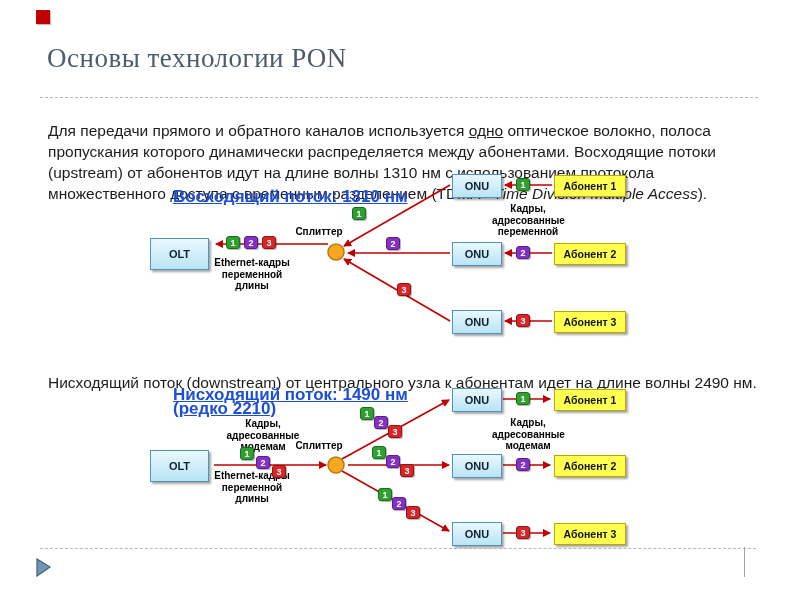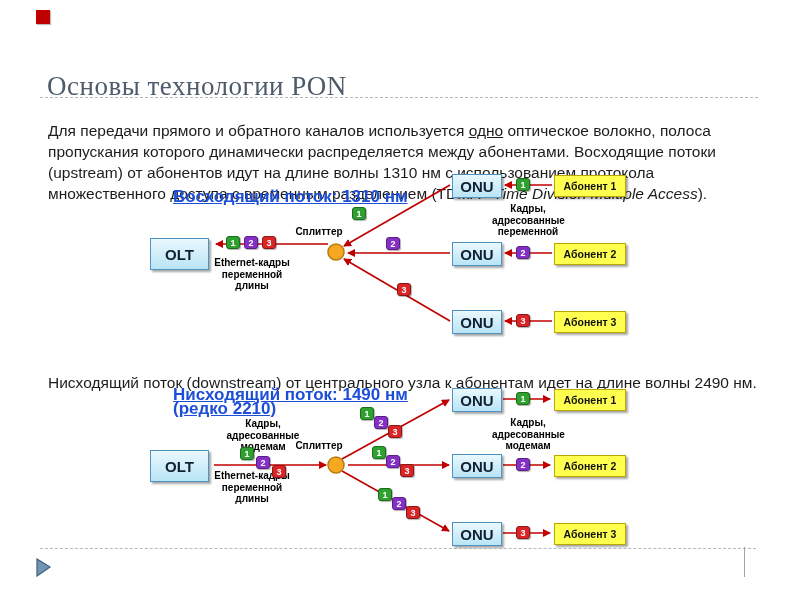--- a/index.html
+++ b/index.html
@@ -2,41 +2,41 @@
 <html><head>
 <meta charset="utf-8">
 <style>
   html,body { margin:0; padding:0; background:#888; }
   .slide {
     position:relative; width:800px; height:600px; background:#ffffff;
     font-family:"Liberation Sans", sans-serif; overflow:hidden; margin:0 auto;
   }
   .accent-square { position:absolute; left:36px; top:10px; width:14px; height:14px;
     background:#c00000; box-shadow:1px 1px 1px rgba(0,0,0,.25); }
-  .slide-title { position:absolute; left:47px; top:71px;
+  .slide-title { position:absolute; left:47px; top:43px;
     font-family:"Liberation Serif", serif; font-size:27px; color:#4d5b6b; letter-spacing:.5px; }
   .rule { position:absolute; border-top:1px dashed #b3bac2; height:0; }
   .rule-top { left:40px; top:97px; width:718px; }
   .rule-bottom { left:40px; top:548px; width:716px; }
   .end-tick { position:absolute; left:744px; top:547px; width:1px; height:30px; background:#9aa4ae; }
 
   .para { position:absolute; color:#1c1c1c; font-size:15.5px; line-height:21px; }
   .para1 { left:48px; top:104px; width:712px; }
   .para2 { left:48px; top:356px; width:732px; }
   .para .u { text-decoration:underline; }
   .para em { font-style:italic; }
 
   .blue-label { position:absolute; color:#1d4ed8; font-weight:bold; font-size:17px;
     text-decoration:underline; line-height:14px; white-space:nowrap; }
 
   .connectors { position:absolute; left:0; top:0; width:800px; height:600px; pointer-events:none; }
 
   .node { position:absolute; display:flex; align-items:center; justify-content:center;
     font-weight:bold; color:#102030; box-shadow:1.5px 1.5px 2px rgba(0,0,0,.35); }
-  .node.blue { background:linear-gradient(#eaf8fe,#b9e4f5); border:1px solid #4f93c0; font-size:15px; }
+  .node.blue { background:linear-gradient(#eaf8fe,#b9e4f5); border:1px solid #4f93c0; font-size:11px; }
   .node.yellow { background:#ffff4f; border:1px solid #b9a800; font-size:10.5px; color:#111; }
 
   .cap { position:absolute; font-size:10px; font-weight:bold; color:#000;
     text-align:center; line-height:11.5px; }
 
   .pkt { position:absolute; width:14px; height:13px; border-radius:3px; color:#fff;
     font-size:9px; font-weight:bold; display:flex; align-items:center; justify-content:center;
     box-shadow:1px 1px 1px rgba(0,0,0,.3); box-sizing:border-box; }
   .pkt.g { background:#2ea12e; border:1px solid #1c6e1c; }
   .pkt.p { background:#8530c4; border:1px solid #5a1f87; }

